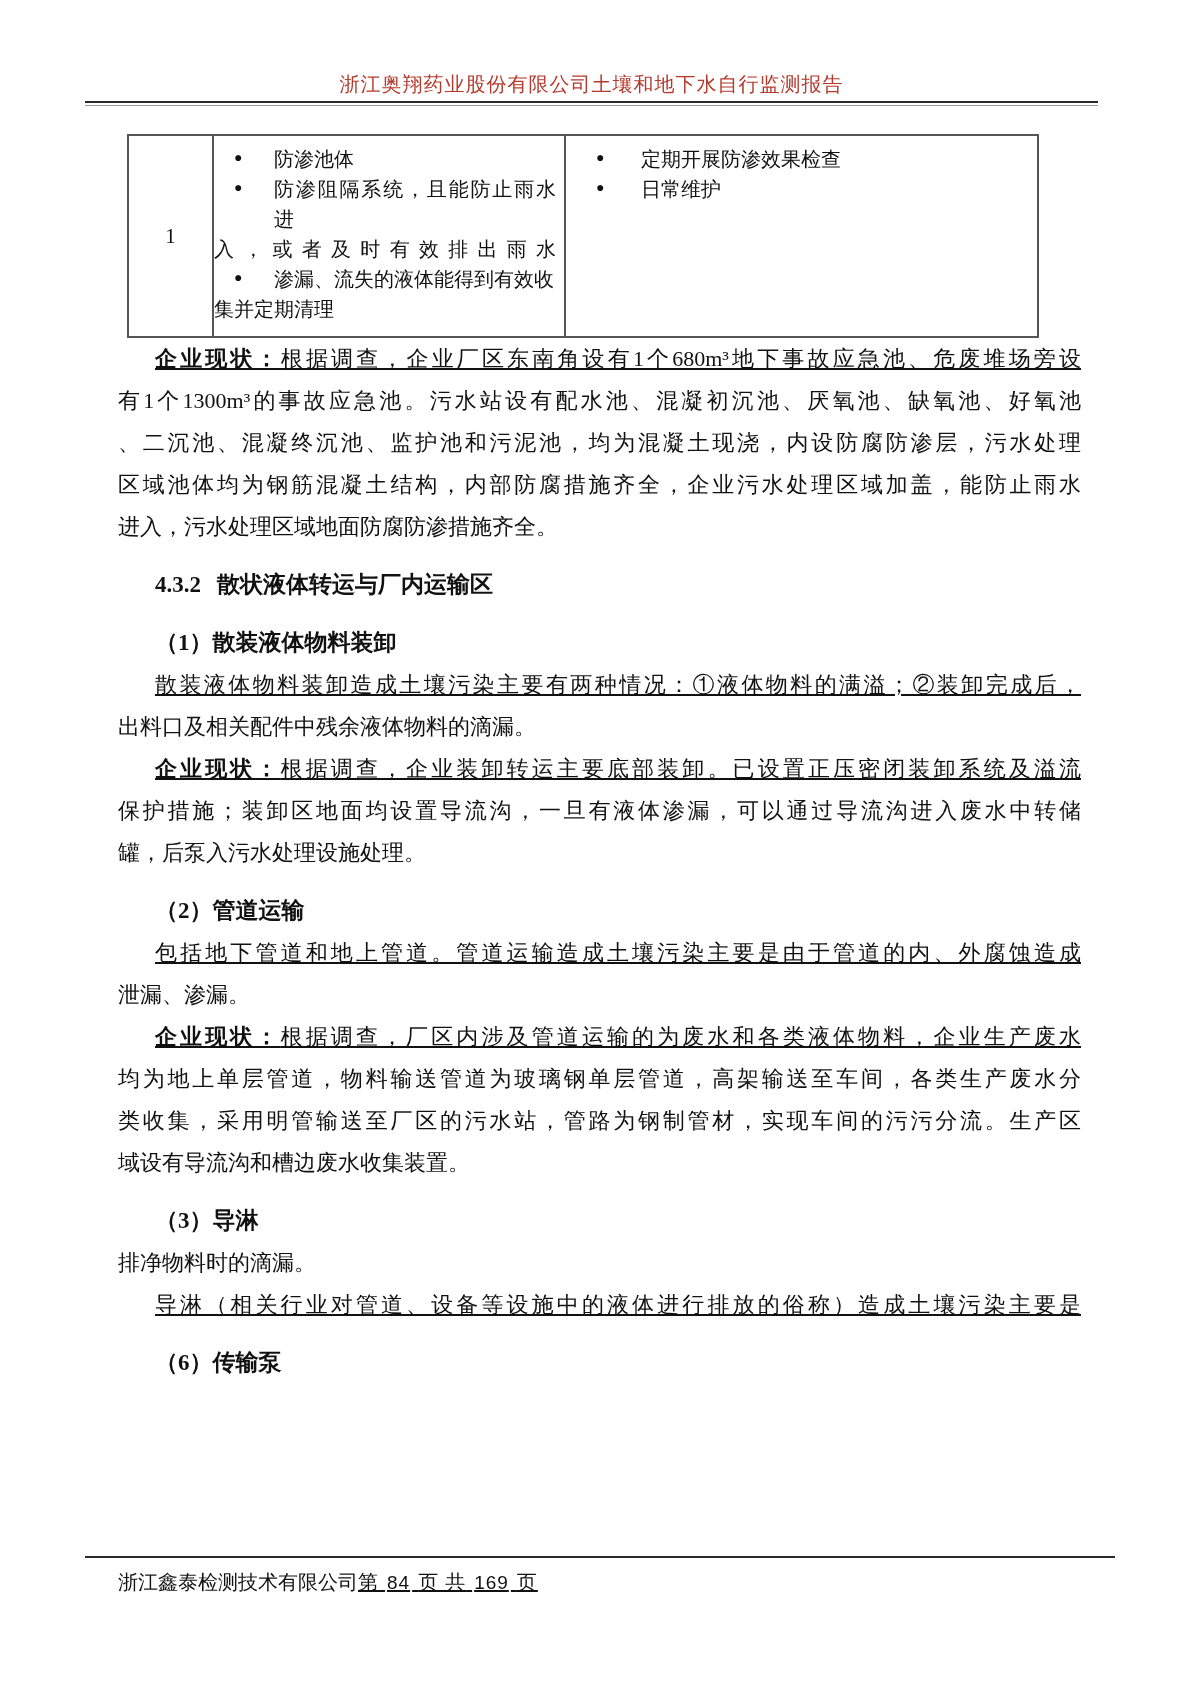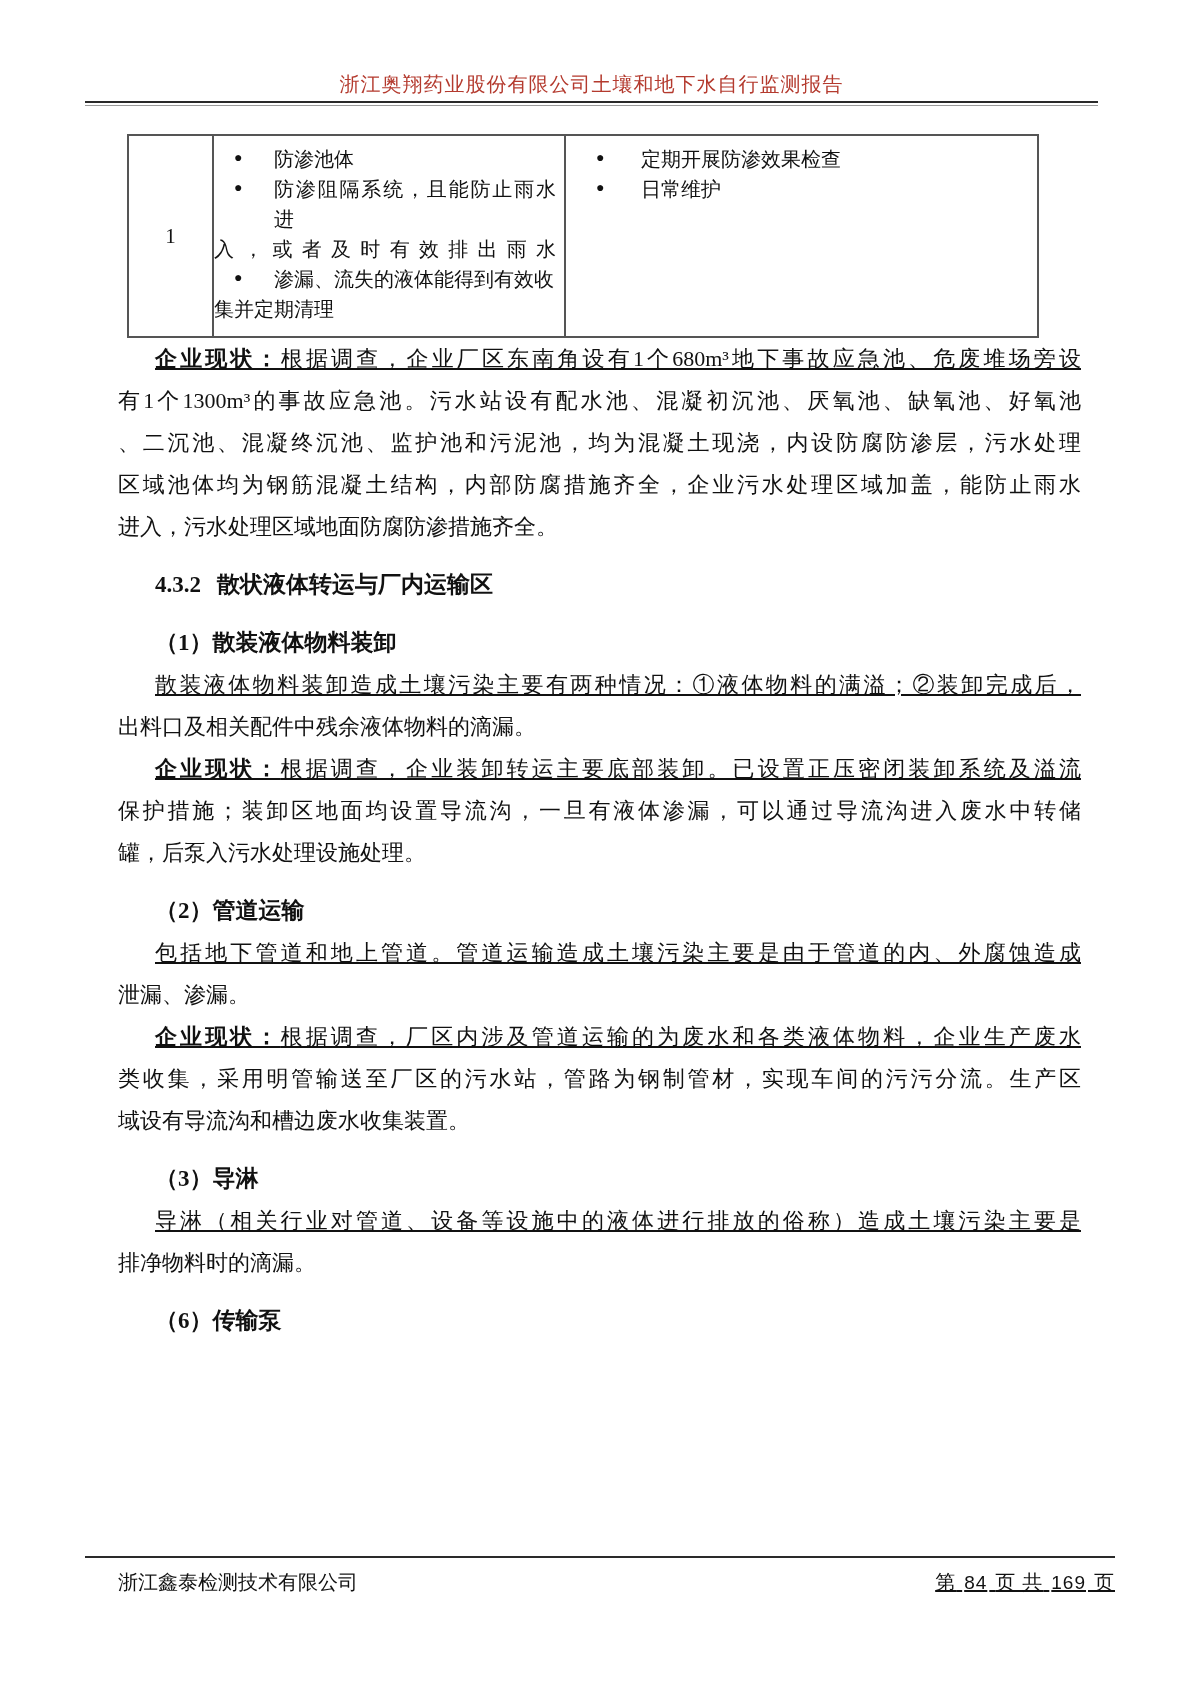--- a/index.html
+++ b/index.html
@@ -40,21 +40,21 @@
   .lead { font-weight:bold; text-decoration:underline; }
   .heading {
     font-weight:bold; font-size:23px; line-height:42px; height:42px;
     padding-left:37px; margin-top:16px; text-align:left; text-align-last:left; overflow:hidden;
   }
   .heading .hnum { margin-right:16px; }
   
   .footer {
     position:absolute; left:85px; right:84px; top:1556px;
     border-top:2px solid #2a2a2a; padding-top:11px;
-    display:flex; justify-content:space-between; align-items:baseline; font-size:20px;
+    display:flex; align-items:baseline; font-size:20px;
   }
   .footer .company { margin-left:33px; }
   .footer .pages { letter-spacing:1px;text-decoration:underline; }
   .footer .pages .num { font-family:"Liberation Sans","DejaVu Sans",sans-serif; font-size:19px; padding:0 2px; }
 </style>
 </head>
 <body>
 
 <div class="page">
 
@@ -134,29 +134,30 @@
 
     <div class="para">
       <div class="tline ind">包括地下管道和地上管道。管道运输造成土壤污染主要是由于管道的内、外腐蚀造成</div>
       <div class="tline end">泄漏、渗漏。</div>
     </div>
 
     <div class="para">
       <div class="tline ind">
         <span class="lead">企业现状：</span><span>根据调查，厂区内涉及管道运输的为废水和各类液体物料，企业生产废水</span>
       </div>
+      <div class="tline">均为地上单层管道，物料输送管道为玻璃钢单层管道，高架输送至车间，各类生产废水分</div>
       <div class="tline">类收集，采用明管输送至厂区的污水站，管路为钢制管材，实现车间的污污分流。生产区</div>
       <div class="tline end">域设有导流沟和槽边废水收集装置。</div>
     </div>
 
     <div class="heading">（3）导淋</div>
 
     <div class="para">
+      <div class="tline end">排净物料时的滴漏。</div>
       <div class="tline ind">导淋（相关行业对管道、设备等设施中的液体进行排放的俗称）造成土壤污染主要是</div>
-      <div class="tline end">排净物料时的滴漏。</div>
     </div>
 
 
     <div class="heading">（6）传输泵</div>
 
   </div>
 
   <div class="footer">
     <span class="company">浙江鑫泰检测技术有限公司</span>
     <span class="pages">

